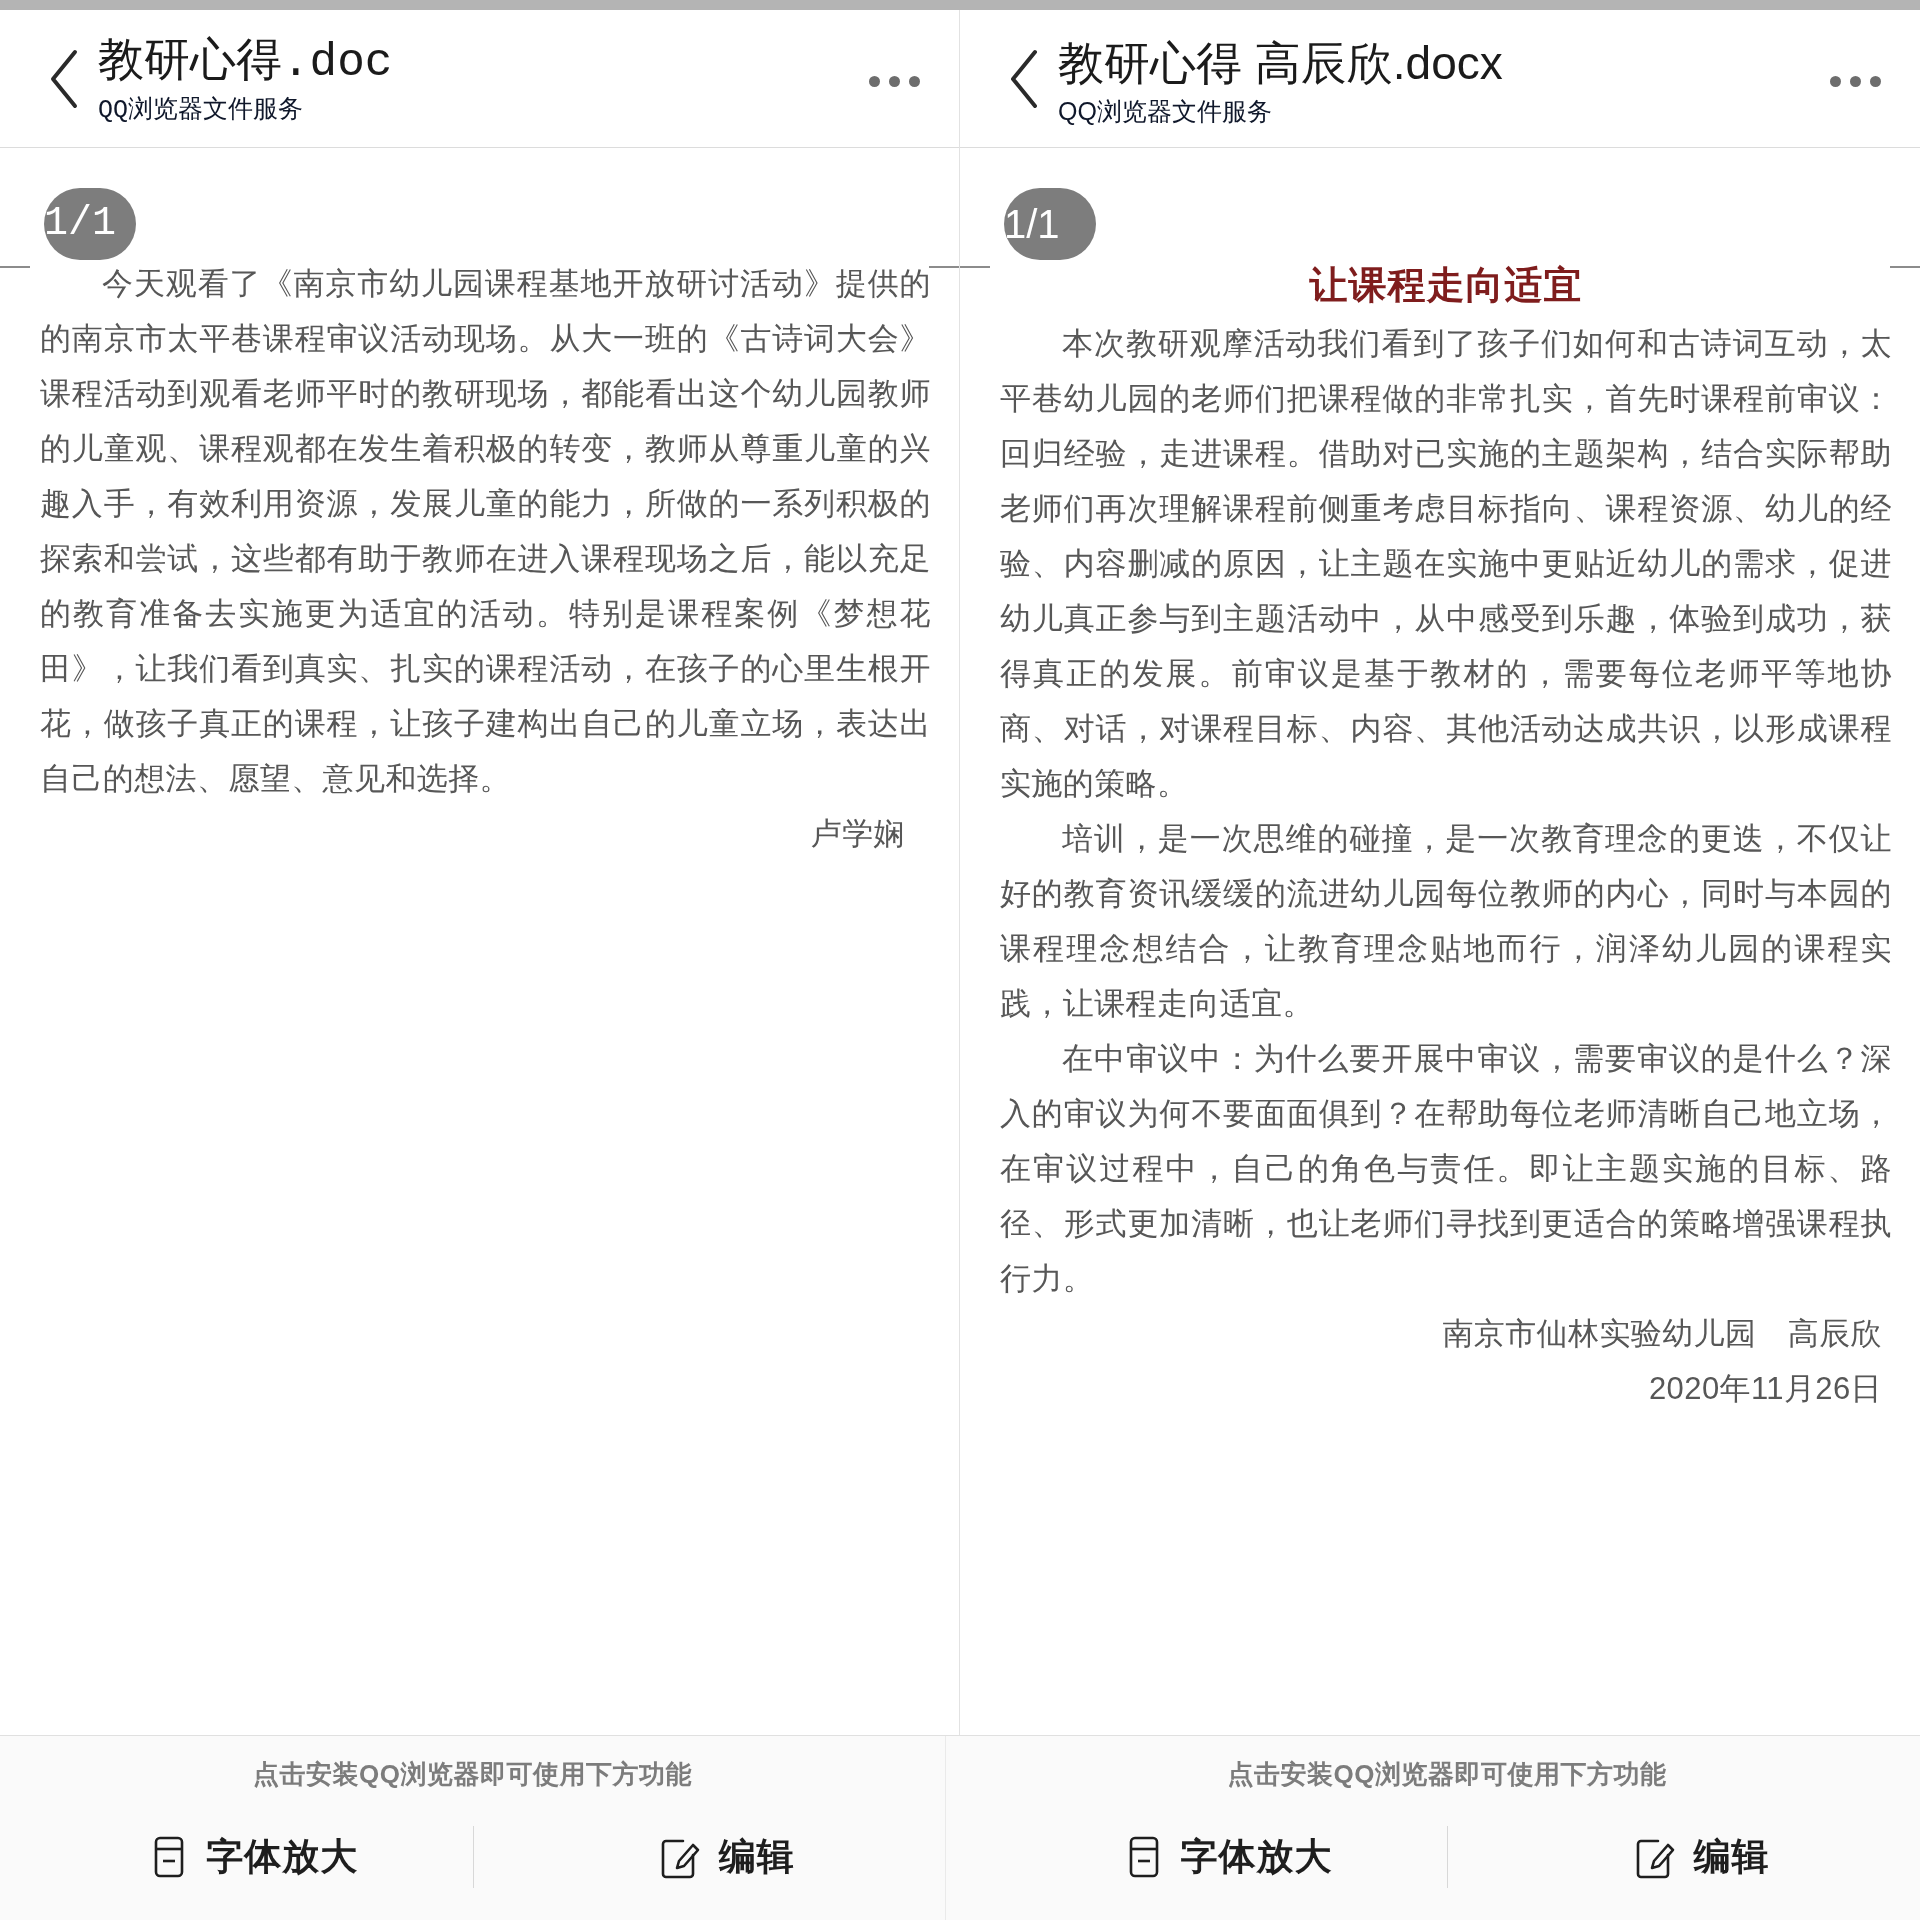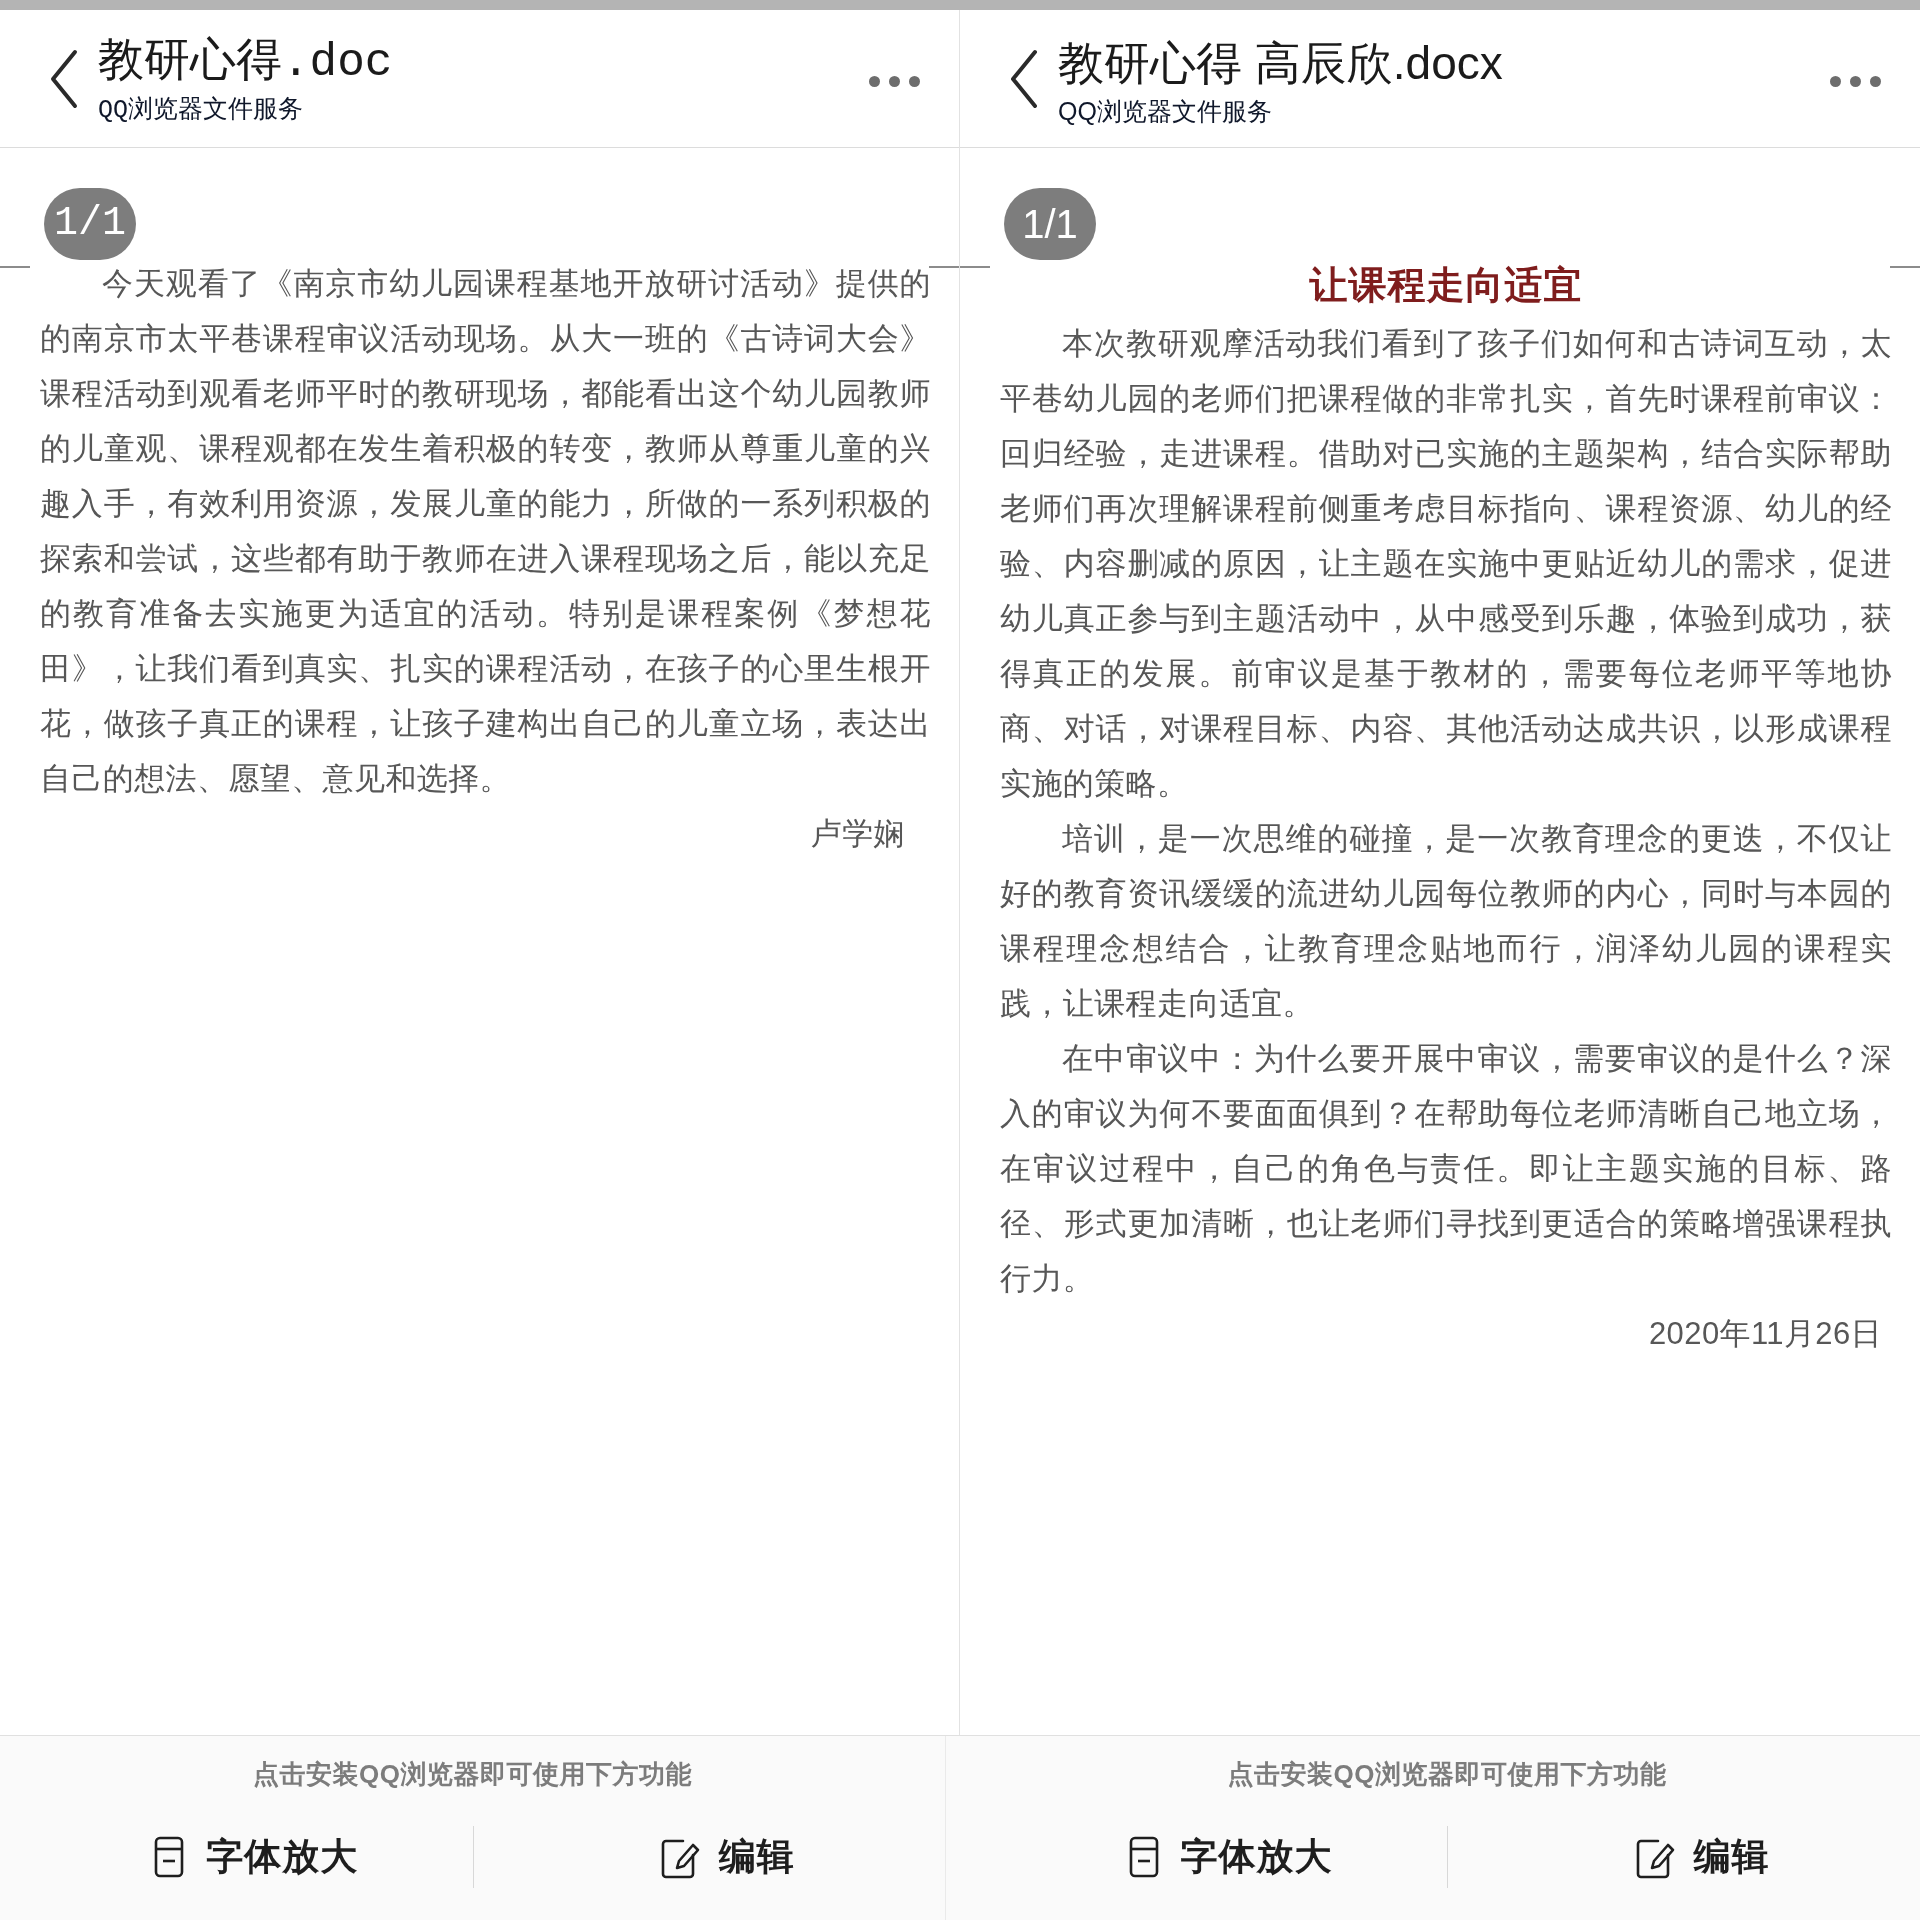--- a/index.html
+++ b/index.html
@@ -130,21 +130,20 @@
     position: absolute;
     left: 44px;
     top: 40px;
     width: 92px;
     height: 72px;
     border-radius: 36px;
     background: #7d7d7d;
     color: #ffffff;
     font-size: 40px;
     line-height: 72px;
-    text-align: center;
     letter-spacing: 0px;
     z-index: 4;
   }
 
   .crop-mark {
     position: absolute;
     width: 48px;
     height: 38px;
     border: 2px solid #8c8c8c;
     z-index: 2;
@@ -317,20 +316,21 @@
       <div class="doc-area">
         <div class="page-badge">1/1</div>
         <div class="crop-mark crop-tl"></div>
         <div class="crop-mark crop-tr"></div>
 
         <div class="doc-page">
           <div class="doc-title-line">让课程走向适宜</div>
           <div class="doc-para">本次教研观摩活动我们看到了孩子们如何和古诗词互动，太平巷幼儿园的老师们把课程做的非常扎实，首先时课程前审议：回归经验，走进课程。借助对已实施的主题架构，结合实际帮助老师们再次理解课程前侧重考虑目标指向、课程资源、幼儿的经验、内容删减的原因，让主题在实施中更贴近幼儿的需求，促进幼儿真正参与到主题活动中，从中感受到乐趣，体验到成功，获得真正的发展。前审议是基于教材的，需要每位老师平等地协商、对话，对课程目标、内容、其他活动达成共识，以形成课程实施的策略。</div>
           <div class="doc-para">培训，是一次思维的碰撞，是一次教育理念的更迭，不仅让好的教育资讯缓缓的流进幼儿园每位教师的内心，同时与本园的课程理念想结合，让教育理念贴地而行，润泽幼儿园的课程实践，让课程走向适宜。</div>
           <div class="doc-para">在中审议中：为什么要开展中审议，需要审议的是什么？深入的审议为何不要面面俱到？在帮助每位老师清晰自己地立场，在审议过程中，自己的角色与责任。即让主题实施的目标、路径、形式更加清晰，也让老师们寻找到更适合的策略增强课程执行力。</div>
+          <div class="sig-line pad-more">南京市仙林实验幼儿园　高辰欣</div>
           <div class="sig-line pad-more">2020年11月26日</div>
         </div>
       </div>
 
     </div>
 
   </div>
 
   <div class="bottombars">
 

